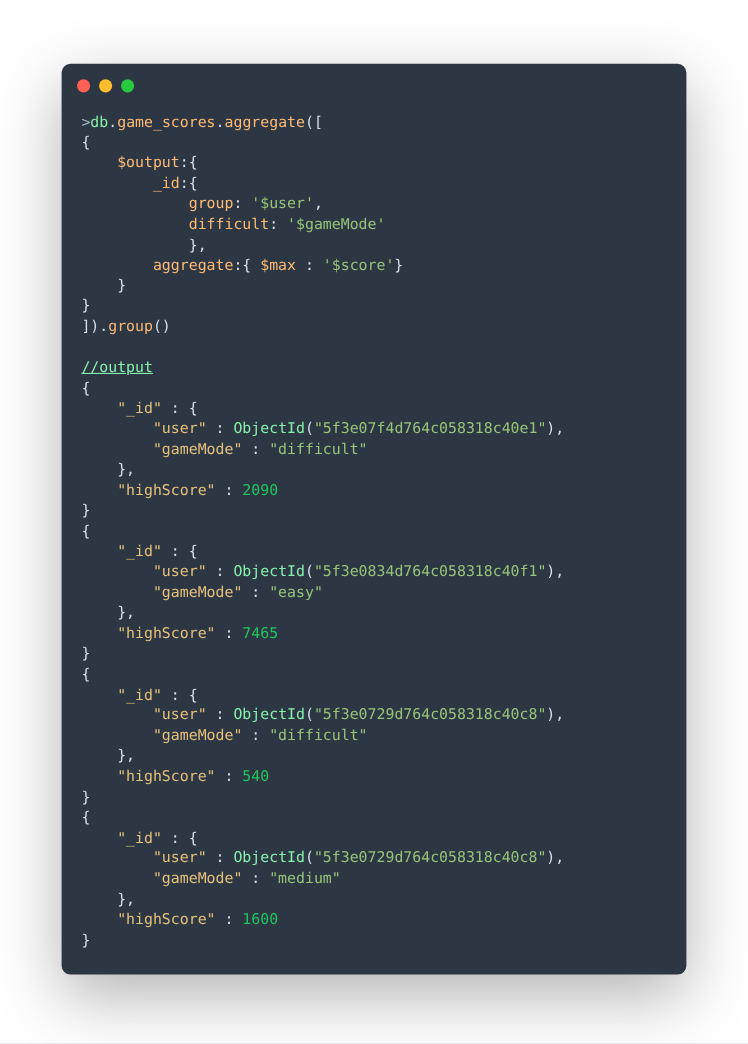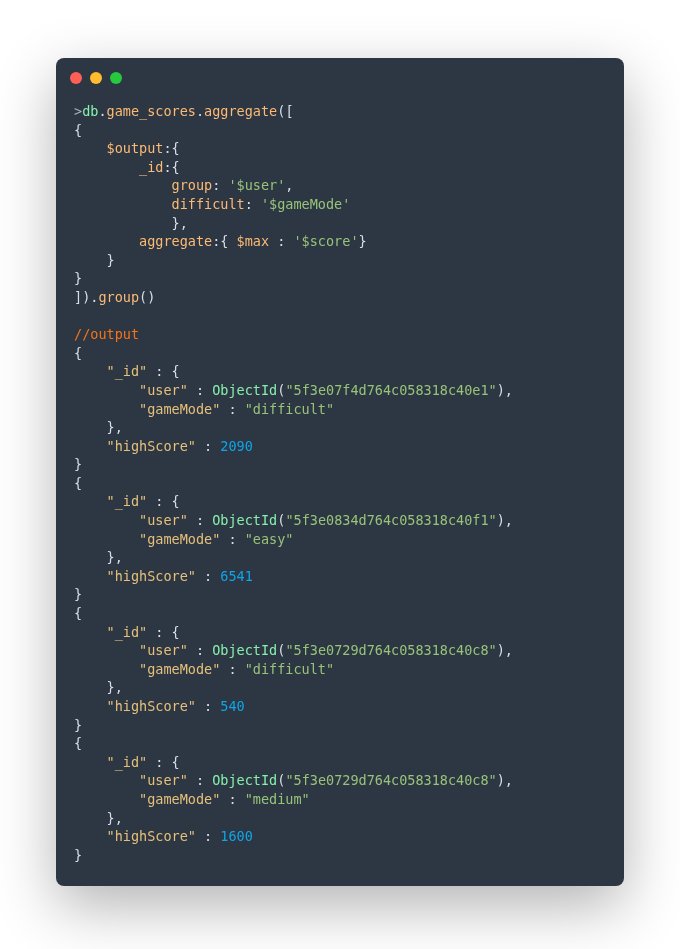--- a/index.html
+++ b/index.html
@@ -41,22 +41,22 @@
       font-family: "SF Mono", "Menlo", "Consolas", monospace;
       font-size: 13.5px;
       line-height: 18.6px;
       color: #a8b4c2;
       white-space: pre;
     }
     .c-blue { color: #86efac; }
     .c-teal { color: #fdba74; }
     .c-green { color: #98c379; }
     .c-yellow { color: #e5c07b; }
-    .c-red { color: #0ea5e9; }
-    .c-gray { color: #f97316; }
+    .c-red { color: #22c55e; }
+    .c-gray { color: #86efac; text-decoration: underline; }
     .c-brace { color: #d8dee9; }
   </style>
 </head>
 <body>
 
 <div class="window">
   <div class="titlebar">
     <div class="dot dot-red"></div>
     <div class="dot dot-yellow"></div>
     <div class="dot dot-green"></div>
@@ -79,21 +79,21 @@
         <span class="c-yellow">"user"</span><span class="c-brace"> : </span><span class="c-blue">ObjectId</span><span class="c-brace">(</span><span class="c-green">"5f3e07f4d764c058318c40e1"</span><span class="c-brace">),</span>
         <span class="c-yellow">"gameMode"</span><span class="c-brace"> : </span><span class="c-green">"difficult"</span>
     <span class="c-brace">},</span>
     <span class="c-yellow">"highScore"</span><span class="c-brace"> : </span><span class="c-red">2090</span>
 <span class="c-brace">}</span>
 <span class="c-brace">{</span>
     <span class="c-yellow">"_id"</span><span class="c-brace"> : {</span>
         <span class="c-yellow">"user"</span><span class="c-brace"> : </span><span class="c-blue">ObjectId</span><span class="c-brace">(</span><span class="c-green">"5f3e0834d764c058318c40f1"</span><span class="c-brace">),</span>
         <span class="c-yellow">"gameMode"</span><span class="c-brace"> : </span><span class="c-green">"easy"</span>
     <span class="c-brace">},</span>
-    <span class="c-yellow">"highScore"</span><span class="c-brace"> : </span><span class="c-red">6541</span>
+    <span class="c-yellow">"highScore"</span><span class="c-brace"> : </span><span class="c-red">7465</span>
 <span class="c-brace">}</span>
 <span class="c-brace">{</span>
     <span class="c-yellow">"_id"</span><span class="c-brace"> : {</span>
         <span class="c-yellow">"user"</span><span class="c-brace"> : </span><span class="c-blue">ObjectId</span><span class="c-brace">(</span><span class="c-green">"5f3e0729d764c058318c40c8"</span><span class="c-brace">),</span>
         <span class="c-yellow">"gameMode"</span><span class="c-brace"> : </span><span class="c-green">"difficult"</span>
     <span class="c-brace">},</span>
     <span class="c-yellow">"highScore"</span><span class="c-brace"> : </span><span class="c-red">540</span>
 <span class="c-brace">}</span>
 <span class="c-brace">{</span>
     <span class="c-yellow">"_id"</span><span class="c-brace"> : {</span>

